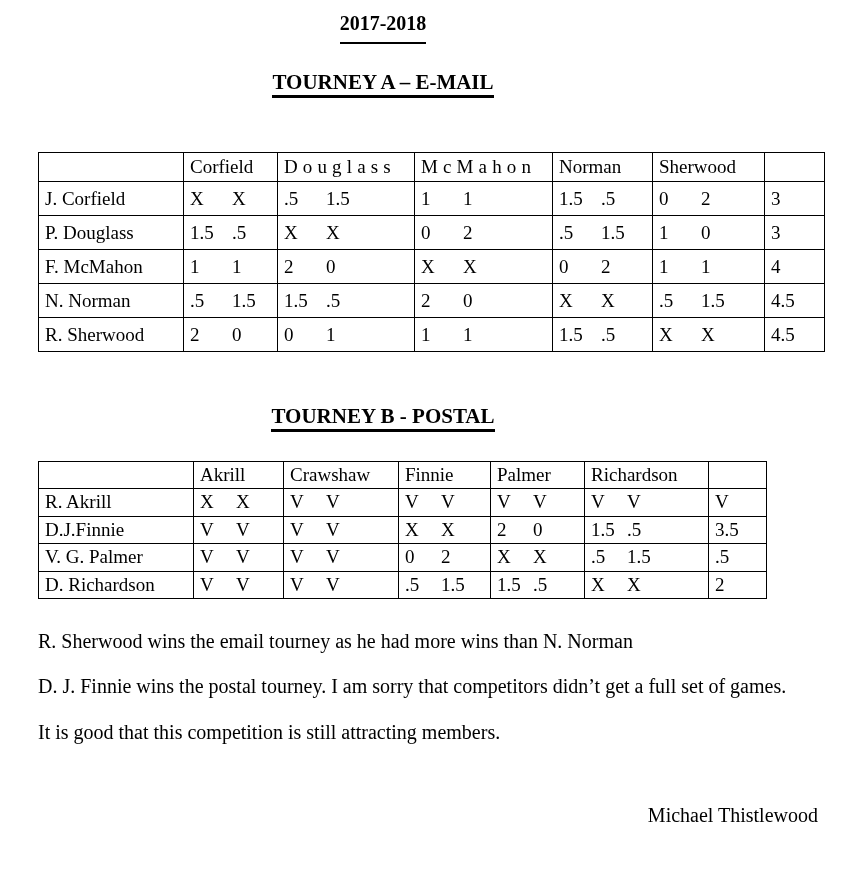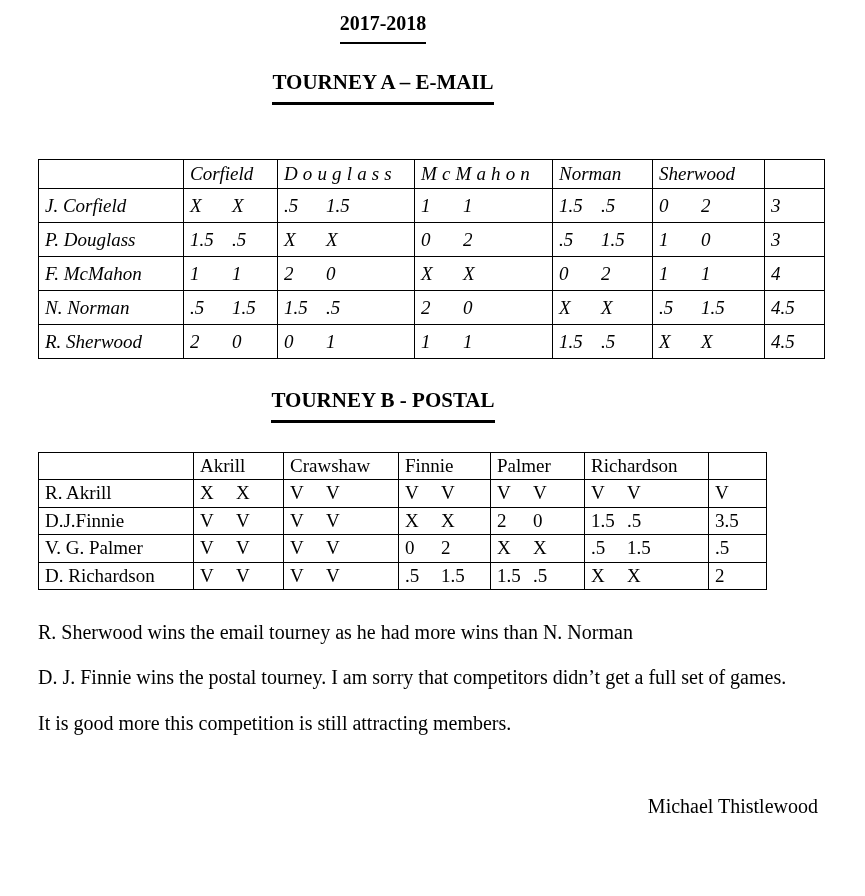--- a/index.html
+++ b/index.html
@@ -26,32 +26,32 @@
     font-weight: bold;
     border-bottom: 2px solid #000;
     padding-bottom: 8px;
   }
   .tourney-heading {
     display: inline-block;
     font-size: 21px;
     line-height: 23px;
     font-weight: bold;
     border-bottom: 3px solid #000;
-    padding-bottom: 8px;
+    padding-bottom: 1px;
   }
   #heading-a-wrap { margin-top: 27px; }
-  #heading-b-wrap { margin-top: 30px; }
+  #heading-b-wrap { margin-top: 53px; }
 
   table.crosstable {
     border-collapse: collapse;
     margin-left: 38px;
     table-layout: fixed;
     font-size: 19px;
   }
-  #table-a { margin-top: 54px; font-style: italic; }
+  #table-a { margin-top: 54px; }
   #table-b { margin-top: 29px; }
   .crosstable th, .crosstable td {
     border: 1px solid #000;
     font-weight: normal;
     text-align: left;
     vertical-align: middle;
     padding: 0 4px 0 6px;
     white-space: nowrap;
     overflow: hidden;
   }
@@ -224,17 +224,17 @@
           <td class="score-cell"><span class="s1">.5</span><span class="s2">1.5</span></td>
           <td class="score-cell"><span class="s1">1.5</span><span class="s2">.5</span></td>
           <td class="score-cell"><span class="s1">X</span><span class="s2">X</span></td>
           <td>2</td>
         </tr>
       </tbody>
     </table>
 
   <p class="note" id="note-1">R. Sherwood wins the email tourney as he had more wins than N. Norman</p>
   <p class="note" id="note-2">D. J. Finnie wins the postal tourney. I am sorry that competitors didn’t get a full set of games.</p>
-  <p class="note" id="note-3">It is good more this competition is still attracting members.</p>
+  <p class="note" id="note-3">It is good that this competition is still attracting members.</p>
 
   <p class="signature">Michael Thistlewood</p>
 
 </div>
 
 </body></html>

